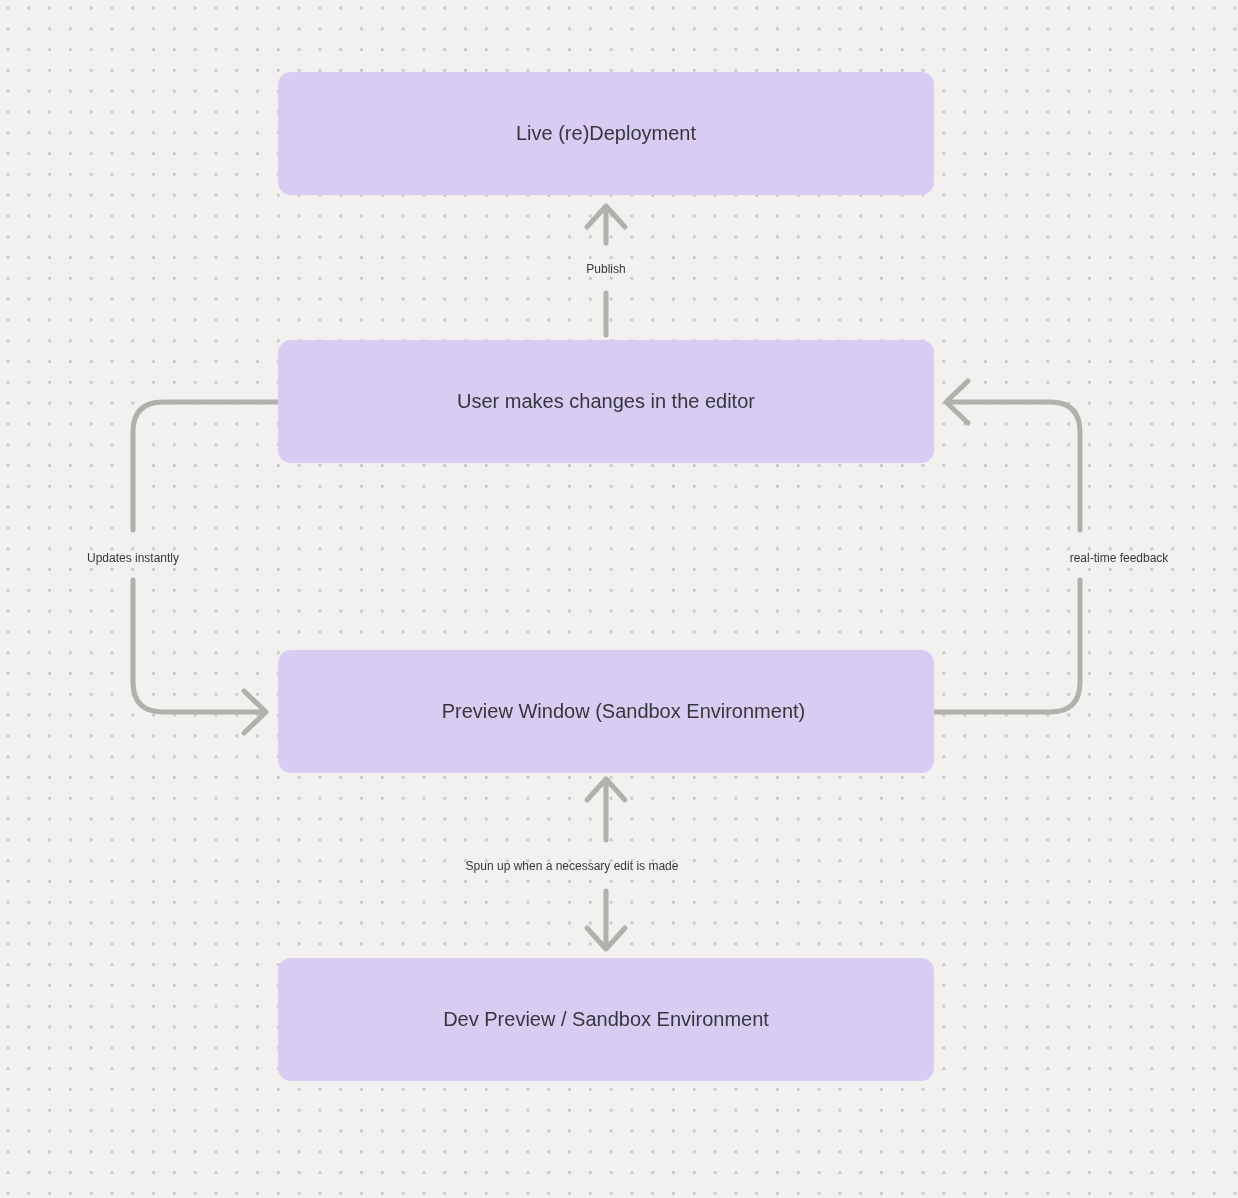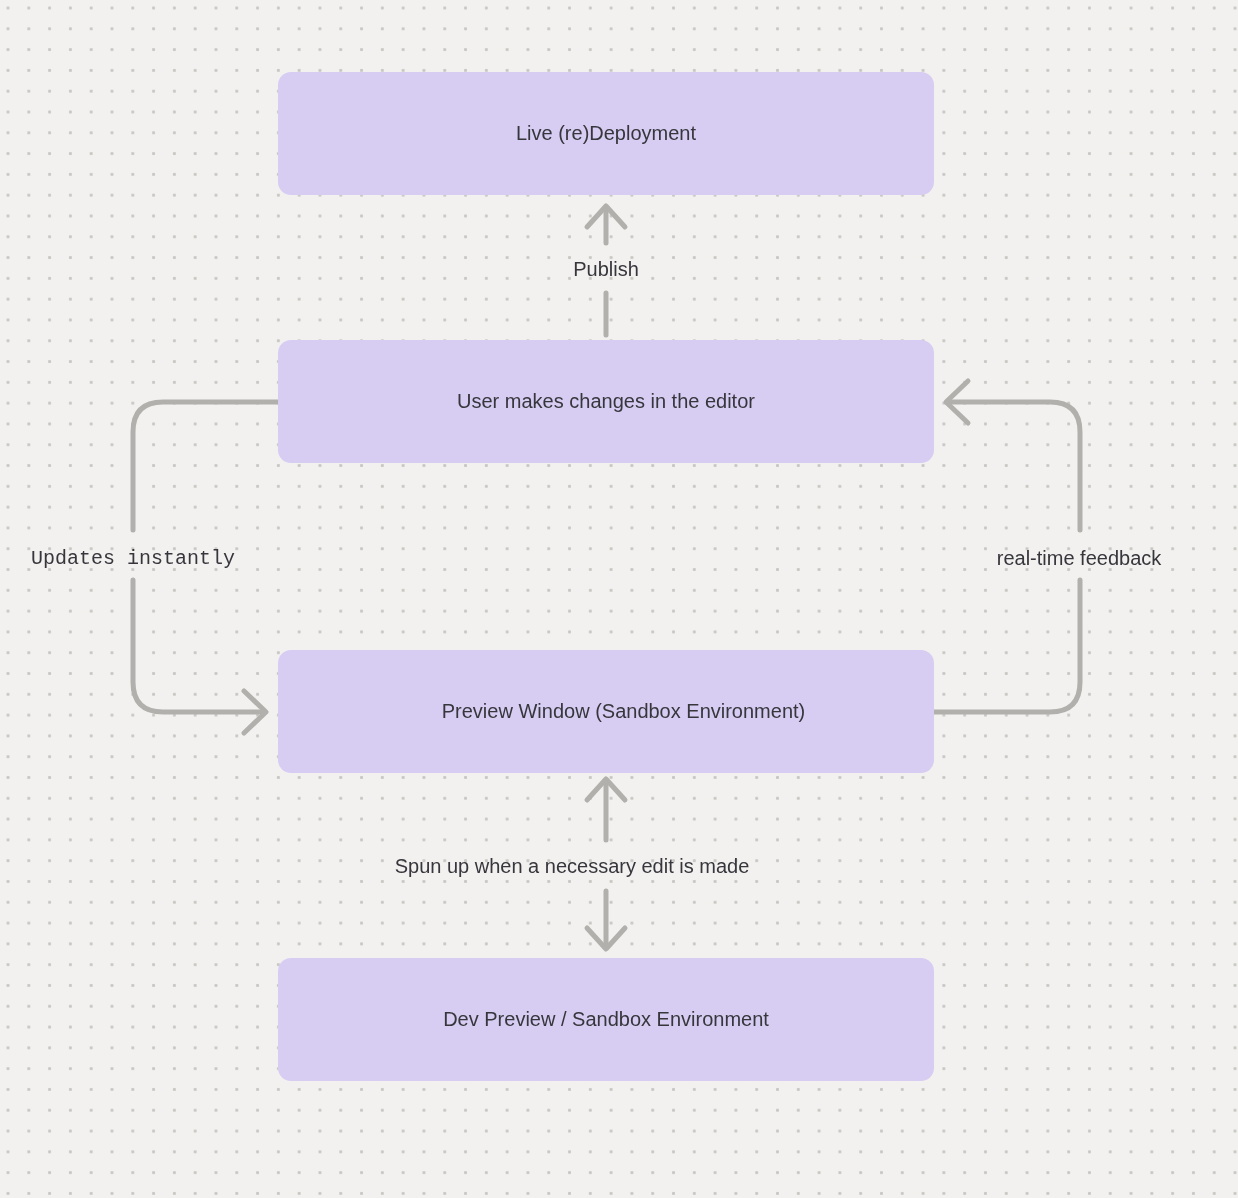--- a/index.html
+++ b/index.html
@@ -51,27 +51,27 @@
     color: var(--text);
     white-space: nowrap;
   }
   .node-1 { top: 72px; }
   .node-2 { top: 340px; }
   .node-3 { top: 650px; padding-left: 35px; }
   .node-4 { top: 958px; }
   .edge-label {
     position: absolute;
     transform: translate(-50%, -50%);
-    font-size: 20px;
+    font-size: 12px;
     color: var(--text);
     white-space: nowrap;
   }
   .label-publish   { left: 606px;  top: 269px; }
-  .label-updates   { left: 133px;  top: 558px; font-family: Liberation Mono, monospace; }
-  .label-feedback  { left: 1079px; top: 558px; }
+  .label-updates   { left: 133px;  top: 558px; }
+  .label-feedback  { left: 1119px; top: 558px; }
   .label-spun-up   { left: 572px;  top: 866px; }
 </style>
 </head>
 <body>
 
 <div class="canvas">
 
   <svg class="arrows" viewBox="0 0 1238 1198" xmlns="http://www.w3.org/2000/svg" aria-hidden="true">
 
     <g>

